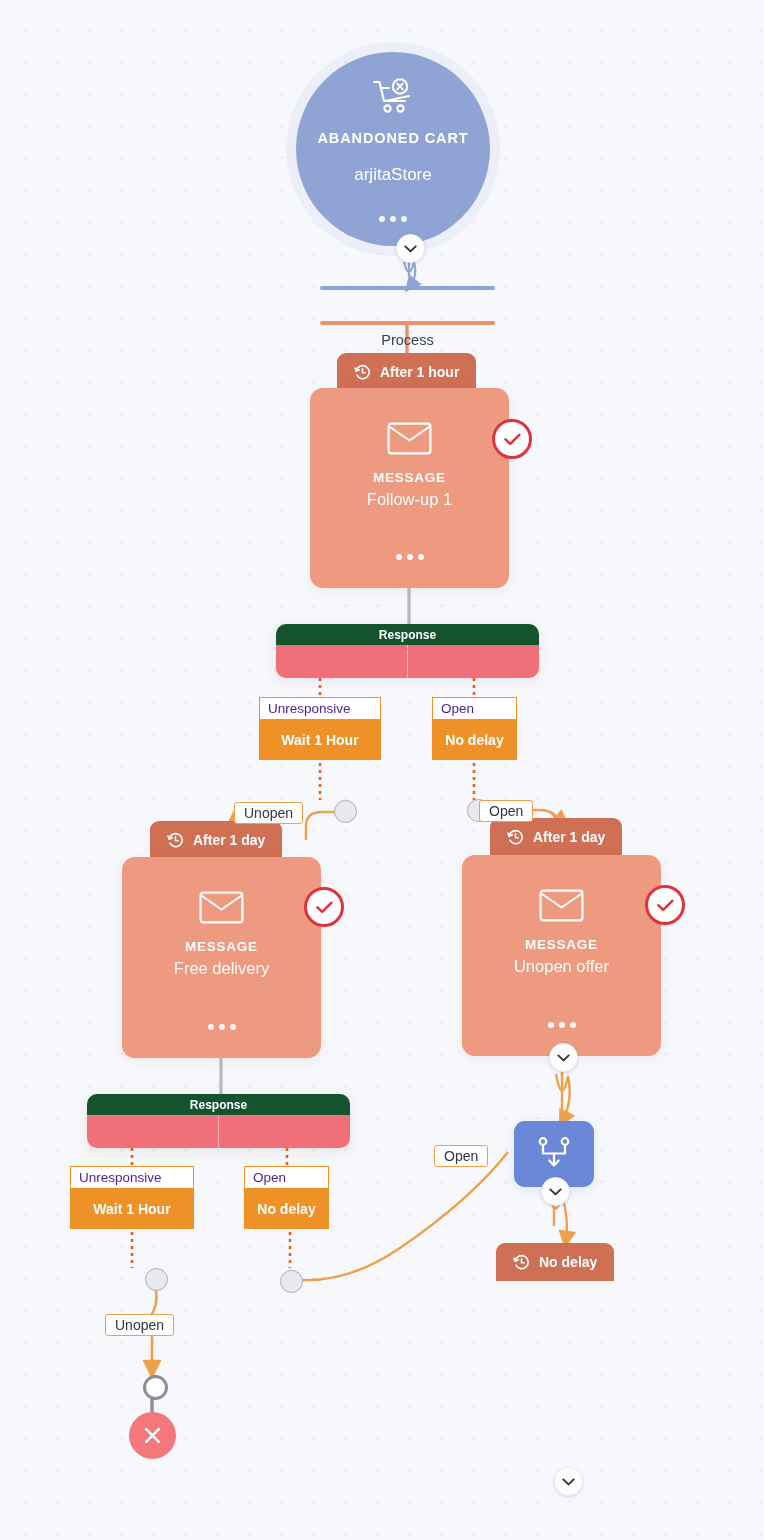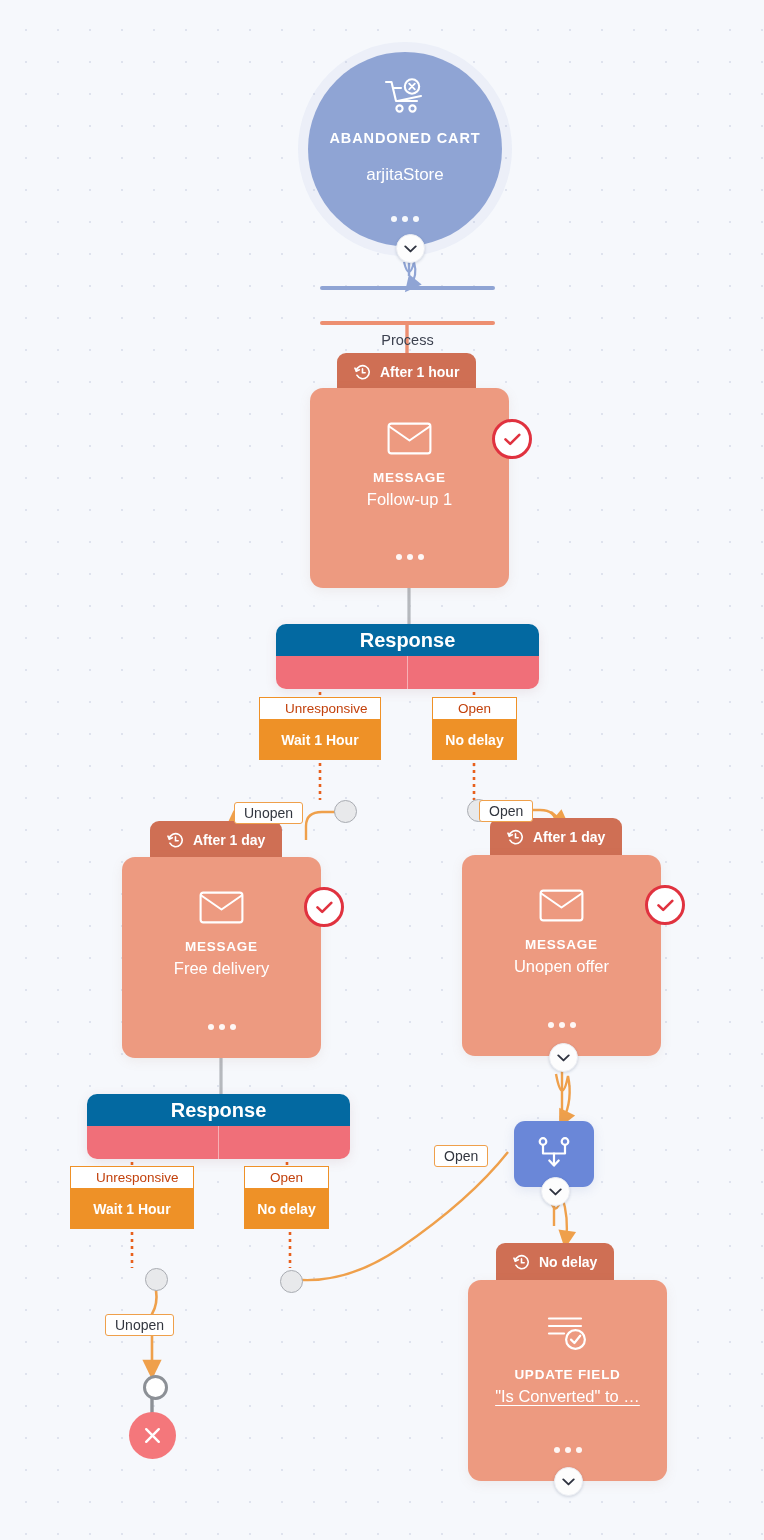--- a/index.html
+++ b/index.html
@@ -77,33 +77,33 @@
   .check{
     width:34px;height:34px;border-radius:50%;
     background:#fff;border:3.5px solid #e0323f;
     display:flex;align-items:center;justify-content:center;z-index:7;
   }
 
   
   .resp{border-radius:10px;overflow:hidden;z-index:3;
         box-shadow:0 3px 12px rgba(150,80,90,.12);}
   .resp-head{
-    background:#0369a1;color:#fff;font-size:20px;font-weight:700;
-    height:32px;display:flex;align-items:center;justify-content:center;
+    background:#14532d;color:#fff;font-size:12px;font-weight:700;
+    height:21px;display:flex;align-items:center;justify-content:center;
   }
   .resp-body{background:#f06f79;height:33px;display:flex;}
   .resp-body span{flex:1;}
   .resp-body span + span{border-left:1.5px solid rgba(255,255,255,.45);}
 
   
   .branch{z-index:3;}
   .branch-head{
     background:#fff;border:1.5px solid #ef9127;
-    color:#c2410c;font-size:13.5px;text-align:left;
-    padding:3px 25px;box-sizing:border-box;
+    color:#4c1d95;font-size:13.5px;text-align:left;
+    padding:3px 8px;box-sizing:border-box;
   }
   .branch-body{
     background:#ee9127;color:#fff;font-size:14px;font-weight:700;
     display:flex;align-items:center;justify-content:center;text-align:center;
     box-sizing:border-box;line-height:1.18;
   }
 
   
   .tag{
     background:#fff;border:1.5px solid #efa04b;border-radius:3px;
@@ -181,21 +181,21 @@
 
     <path d="M562,1070 L562,1110" stroke="#efa04b" stroke-width="2.4" fill="none"></path>
     <path d="M556,1074 Q562,1106 568,1076 Q573,1100 563,1120" stroke="#efa04b" stroke-width="2.4" fill="none" marker-end="url(#arrOr)"></path>
 
     <path d="M302,1280 Q350,1282 400,1248 Q470,1200 508,1152" stroke="#efa04b" stroke-width="2.4" fill="none"></path>
 
     <path d="M554,1190 L554,1226" stroke="#efa04b" stroke-width="2.4" fill="none"></path>
     <path d="M549,1194 Q555,1222 562,1196 Q569,1218 566,1240" stroke="#efa04b" stroke-width="2.4" fill="none" marker-end="url(#arrOr)"></path>
   </svg>
 
-  <div class="trigger-node abs" style="left:308px;top:52px;">
+  <div class="trigger-node abs" style="left:296px;top:52px;">
     <span class="trigger-icon">
       <svg width="42" height="38" viewBox="0 0 42 38" fill="none" stroke="#fff" stroke-width="2.1" stroke-linecap="round" stroke-linejoin="round">
         <path d="M2,4 L7.5,4 L12,23 L33,23"></path>
         <path d="M10,10 L17,10"></path>
         <path d="M13.5,23 L37,18"></path>
         <circle cx="15.5" cy="30.5" r="3.1"></circle>
         <circle cx="28.5" cy="30.5" r="3.1"></circle>
         <circle cx="28" cy="8.5" r="7.2"></circle>
         <path d="M25.2,5.7 L30.8,11.3 M30.8,5.7 L25.2,11.3" stroke-width="1.9"></path>
       </svg>
@@ -381,37 +381,19 @@
   </div>
 
   <div class="delay abs" style="left:496px;top:1243px;">
     <svg width="17" height="17" viewBox="0 0 18 18" fill="none" stroke="#fff" stroke-width="1.7" stroke-linecap="round">
       <path d="M2.4,7.4 A6.9,6.9 0 1,1 3.1,11.9"></path>
       <path d="M1,4.4 L2.5,7.6 L5.7,6.1"></path>
       <path d="M9,5.2 L9,9.2 L11.8,9.2"></path>
     </svg>
     <span>No delay</span>
   </div>
-  <div class="card abs" style="left:468px;top:1280px;width:199px;height:201px;">
-    <span class="card-icon">
-      <svg width="42" height="38" viewBox="0 0 42 38" fill="none" stroke="#fff" stroke-width="2.2" stroke-linecap="round">
-        <path d="M2,4.5 L34,4.5"></path>
-        <path d="M2,12 L34,12"></path>
-        <path d="M2,19.5 L17,19.5"></path>
-        <circle cx="28.5" cy="25.5" r="9.4" stroke-width="2.2"></circle>
-        <path d="M24,25.6 L27.4,29 L33.2,21.7" stroke-width="2.2" stroke-linejoin="round"></path>
-      </svg>
-    </span>
-    <div class="card-kind">UPDATE FIELD</div>
-    <div class="card-title u">"Is Converted" to …</div>
-    <div class="dots">
-        <i></i>
-        <i></i>
-        <i></i>
-      </div>
-  </div>
   <div class="chev abs" style="left:554px;top:1467px;">
     <svg width="13" height="8" viewBox="0 0 13 8" fill="none" stroke="#2f3340" stroke-width="1.9" stroke-linecap="round" stroke-linejoin="round">
         <path d="M1.3,1.4 L6.5,6.4 L11.7,1.4"></path>
       </svg>
   </div>
 
 </div>
 
 </body></html>

